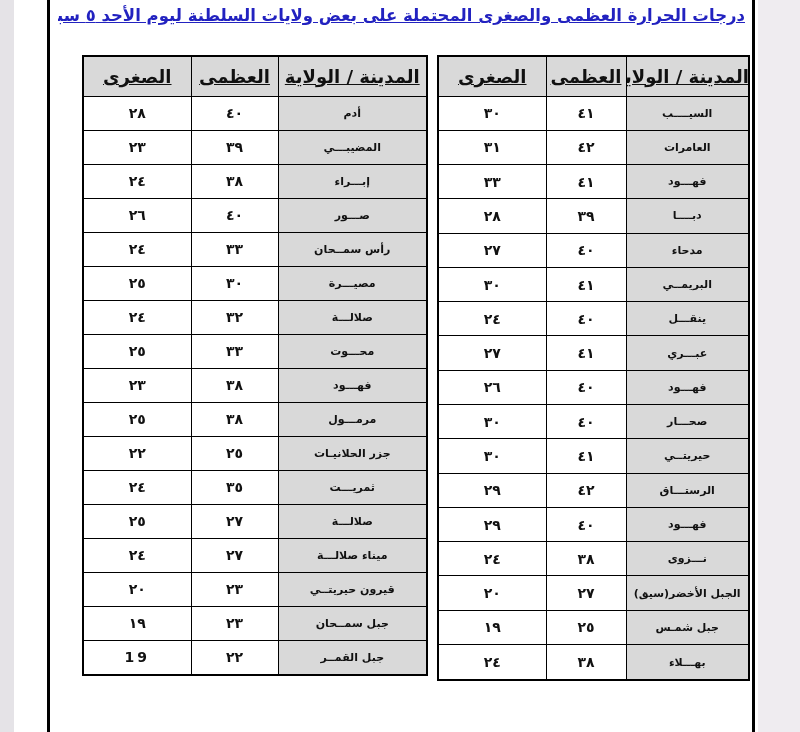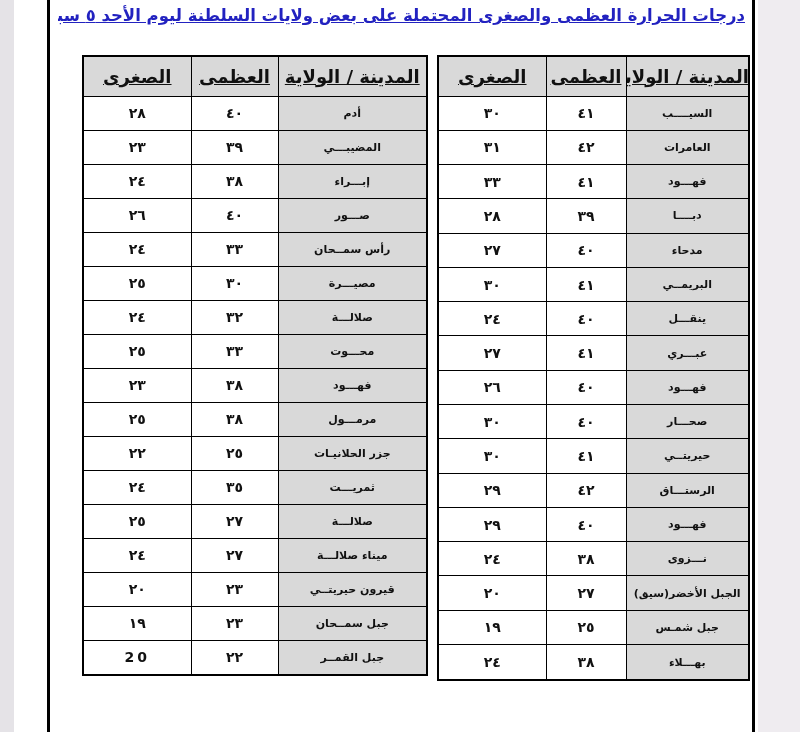--- a/index.html
+++ b/index.html
@@ -248,16 +248,16 @@
         <td class="min">٢٠</td>
       </tr>
       <tr>
         <td class="city">جبل سمــحان</td>
         <td class="max">٢٣</td>
         <td class="min">١٩</td>
       </tr>
       <tr>
         <td class="city">جبل القمــر</td>
         <td class="max">٢٢</td>
-        <td class="min">20</td>
+        <td class="min">19</td>
       </tr>
     </tbody>
 </table>
 
 </body></html>

